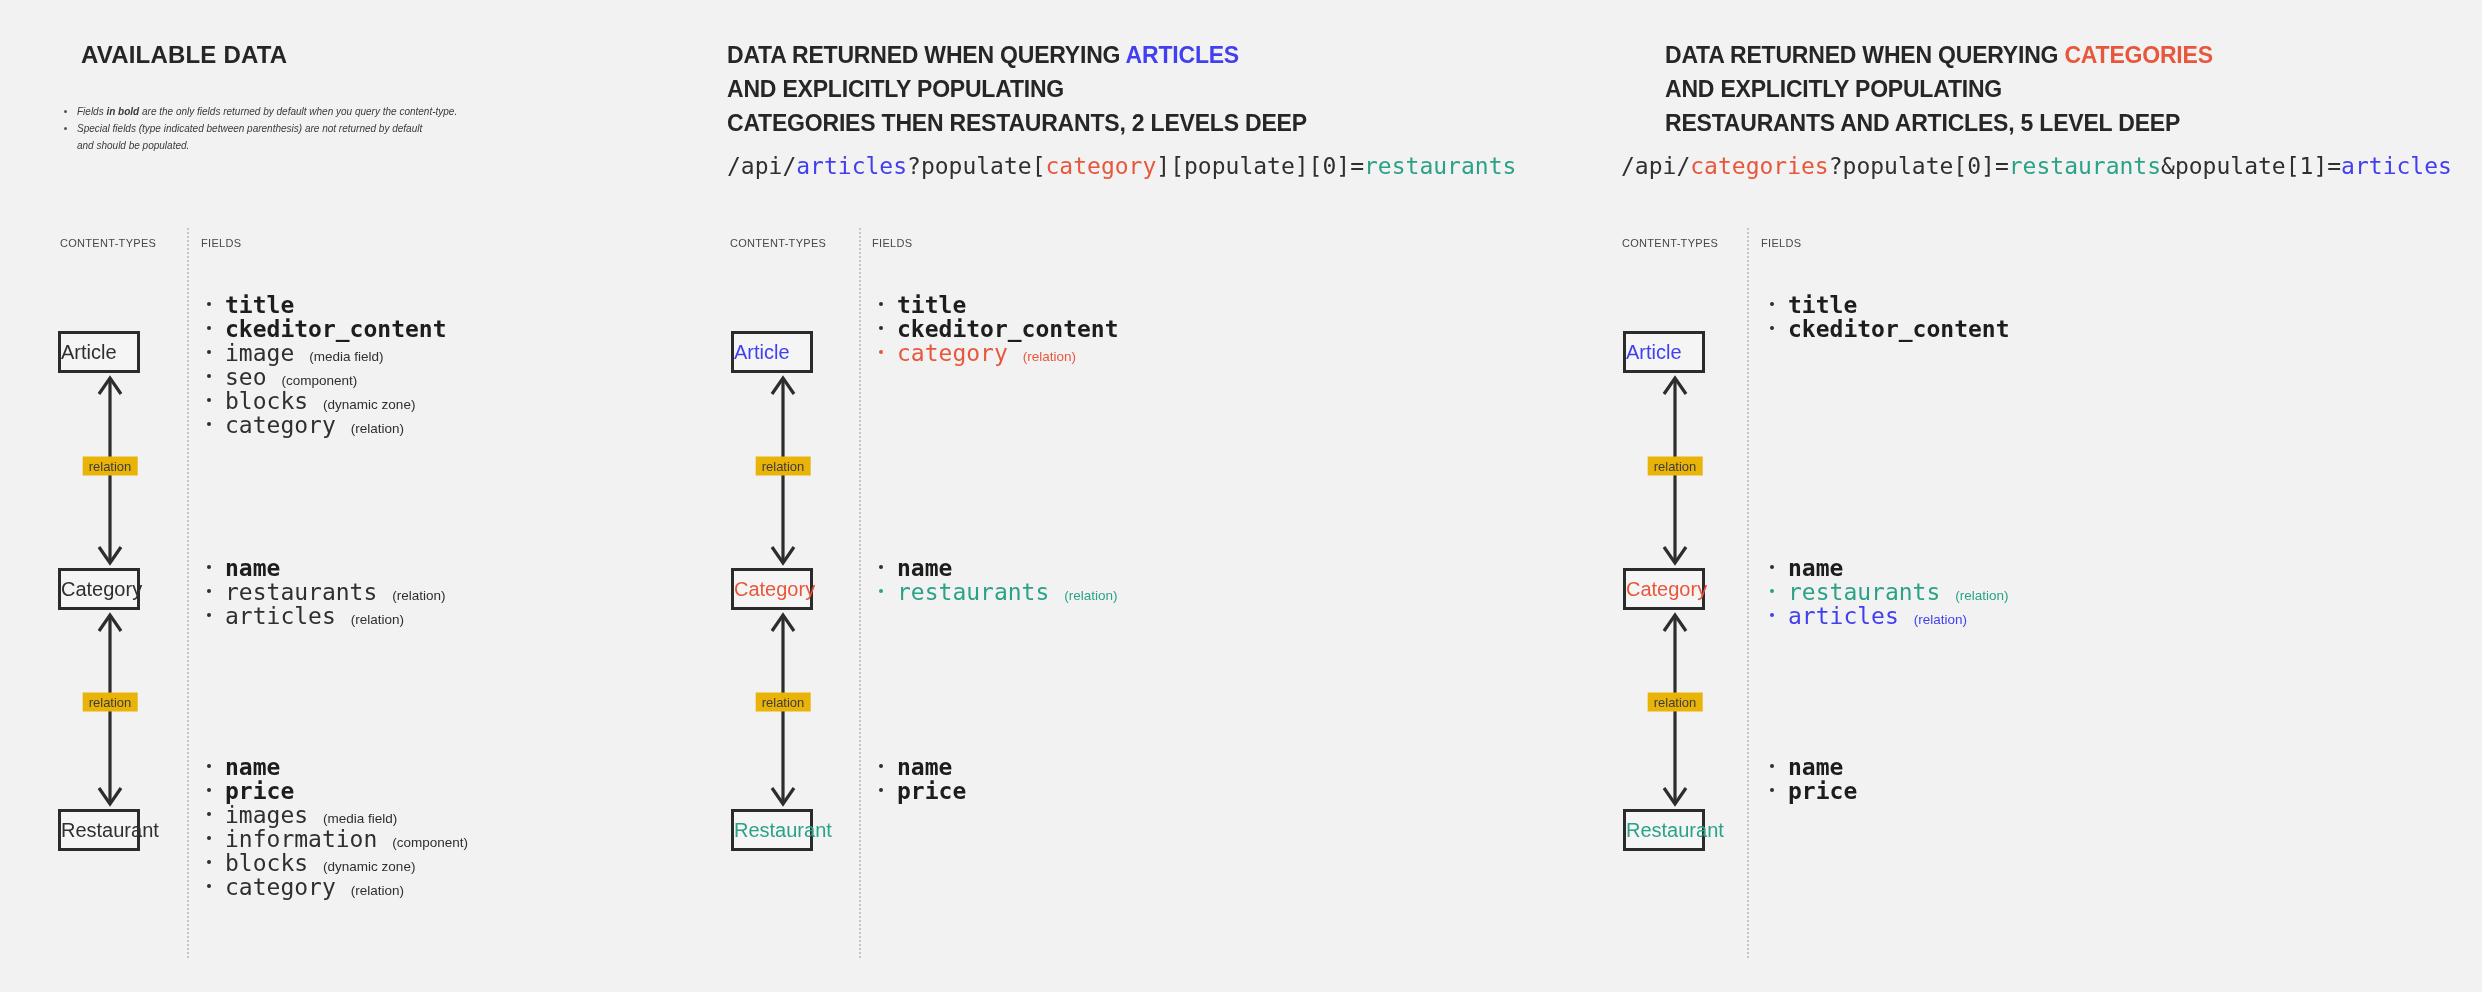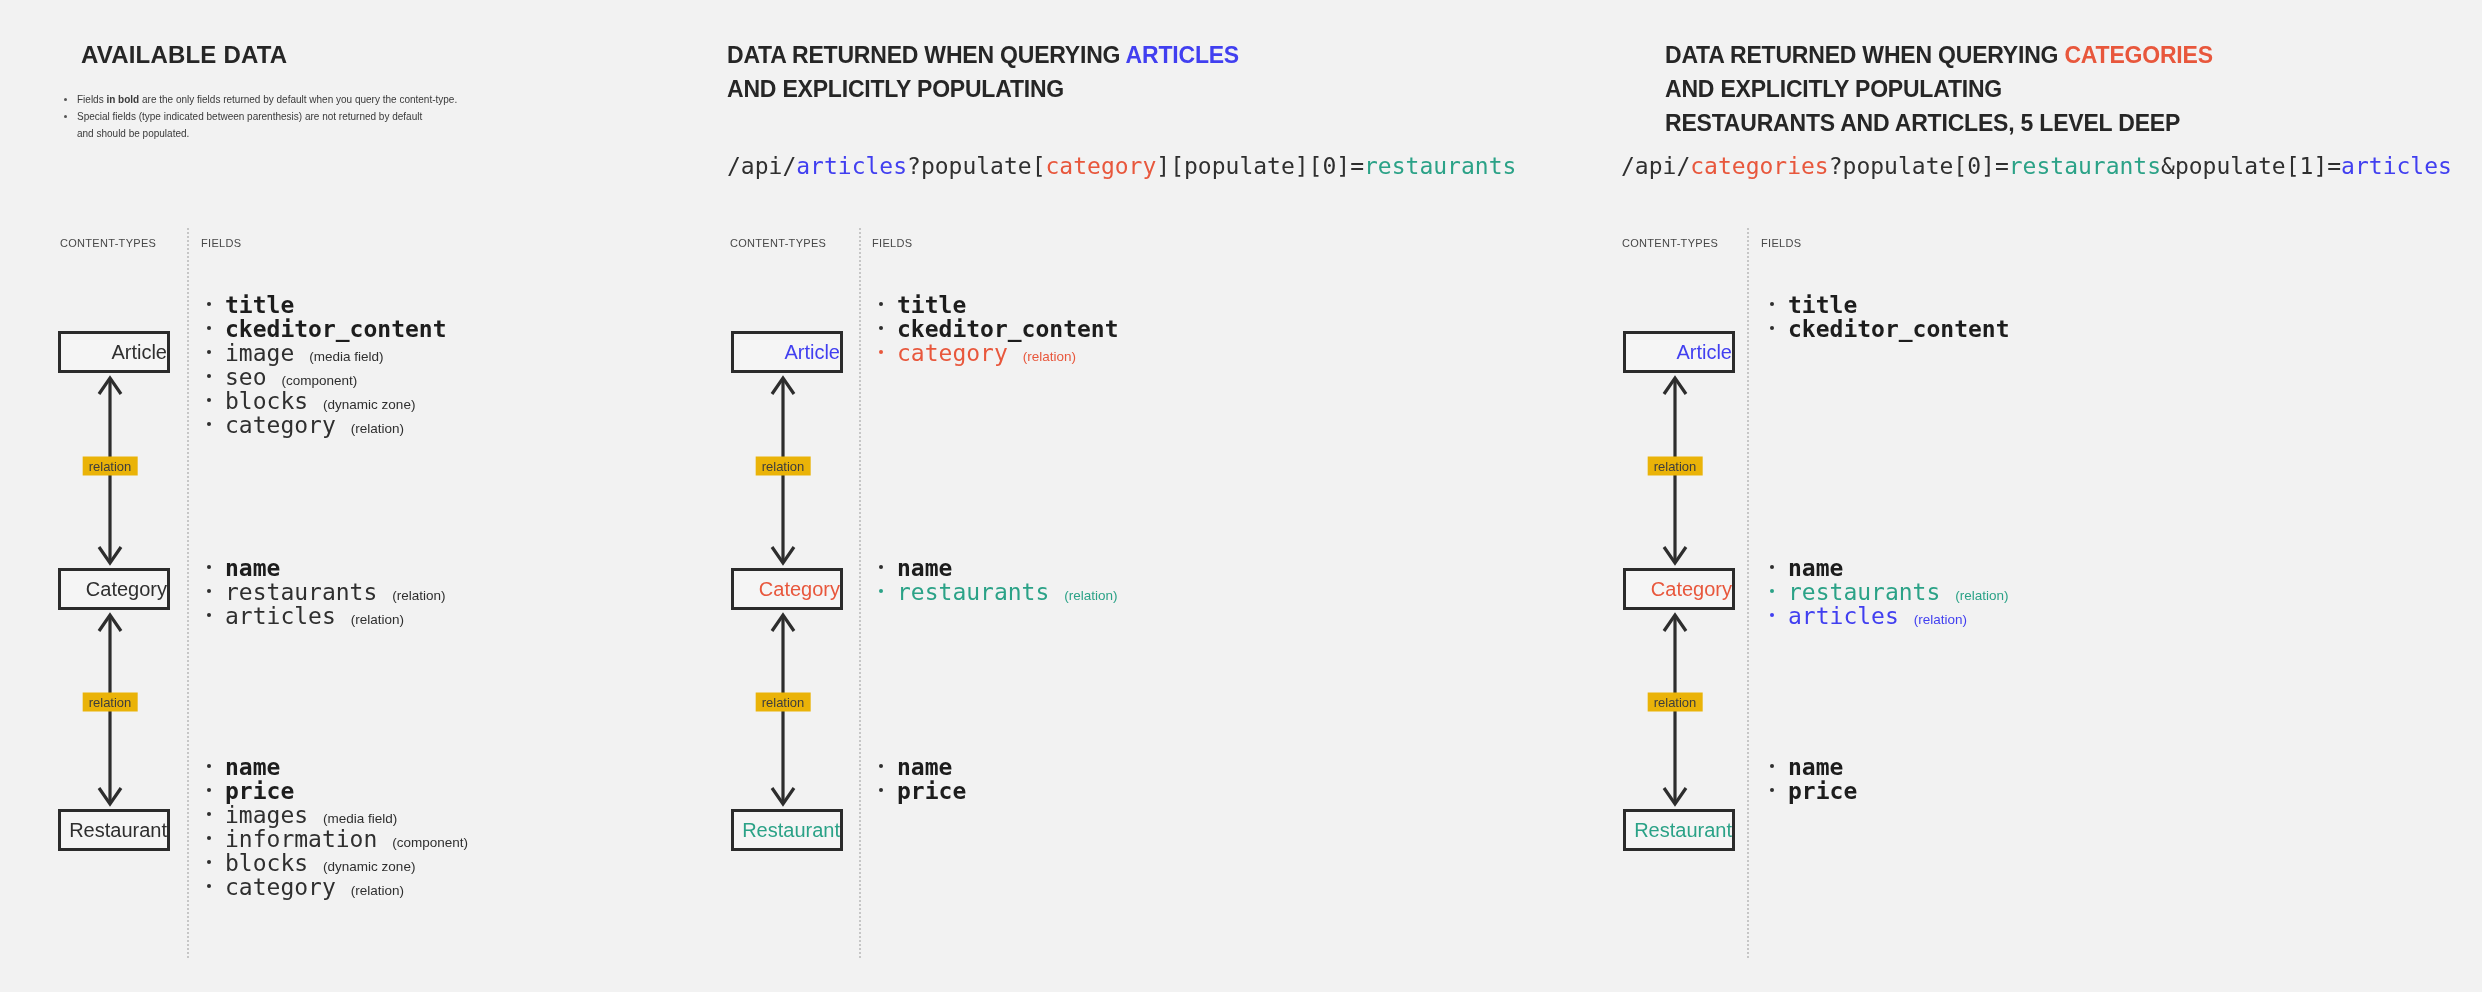--- a/index.html
+++ b/index.html
@@ -68,28 +68,28 @@
   }
   .divider{
     position:absolute;
     top:228px;
     height:730px;
     width:0;
     border-left:2px dotted #c6c6c6;
   }
   .ct-box{
     position:absolute;
-    width:112px;
+    width:82px;
     height:42px;
     box-sizing:border-box;
     border:3px solid #2b2b2b;
     background:#f5f5f5;
     display:flex;
     align-items:center;
-    justify-content:flex-end;
+    justify-content:flex-start;
   }
   .ct-label{font-size:20px; line-height:20px; white-space:nowrap;}
   .arrow{position:absolute; overflow:visible;}
   .arrow line,.arrow polyline{stroke:#2d2d2d; stroke-width:3.2; fill:none;}
   .rel{
     position:absolute;
     transform:translate(-50%,-50%);
     background:#eab308;
     padding:2px 6px;
     font-size:13px;
@@ -131,21 +131,21 @@
   .ftype:empty{display:none;}
 </style>
 </head>
 <body>
 
 <div class="page">
 
   <section>
     <h1 class="panel-title" style="left:81px; top:40px;">AVAILABLE DATA</h1>
 
-    <div class="notes" style="left:62px; top:91px;">
+    <div class="notes" style="left:62px; top:103px;font-style:italic;">
       <div class="note">
         <span class="ndot"></span>
         <p class="ntext"><span>Fields </span><b>in bold</b><span> are the only fields returned by default when you query the content-type.</span></p>
       </div>
       <div class="note">
         <span class="ndot"></span>
         <p class="ntext">
             <span class="nline">Special fields (type indicated between parenthesis) are not returned by default</span>
             <span class="nline">and should be populated.</span>
           </p>
@@ -257,20 +257,21 @@
           <span class="fname c-dark">category</span>
           <span class="ftype c-dark">(relation)</span>
         </li>
     </ul>
   </section>
 
   <section>
     <h2 class="heading" style="left:727px; top:38px;">
       <span class="hline"><span>DATA RETURNED WHEN QUERYING </span><span class="c-blue">ARTICLES</span></span>
       <span class="hline">AND EXPLICITLY POPULATING</span>
+      <span class="hline">CATEGORIES THEN RESTAURANTS, 2 LEVELS DEEP</span>
     </h2>
     <div class="code" style="left:727px; top:152px;"><span class="c-dark">/api/</span><span class="c-blue">articles</span><span class="c-dark">?populate[</span><span class="c-red">category</span><span class="c-dark">][populate][0]=</span><span class="c-teal">restaurants</span></div>
 
     <span class="col-label" style="left:730px; top:237px;">CONTENT-TYPES</span>
     <span class="col-label" style="left:872px; top:237px;">FIELDS</span>
     <div class="divider" style="left:859px;"></div>
 
     <div class="ct-box" style="left:731px; top:331px;">
       <span class="ct-label c-blue">Article</span>
     </div>

